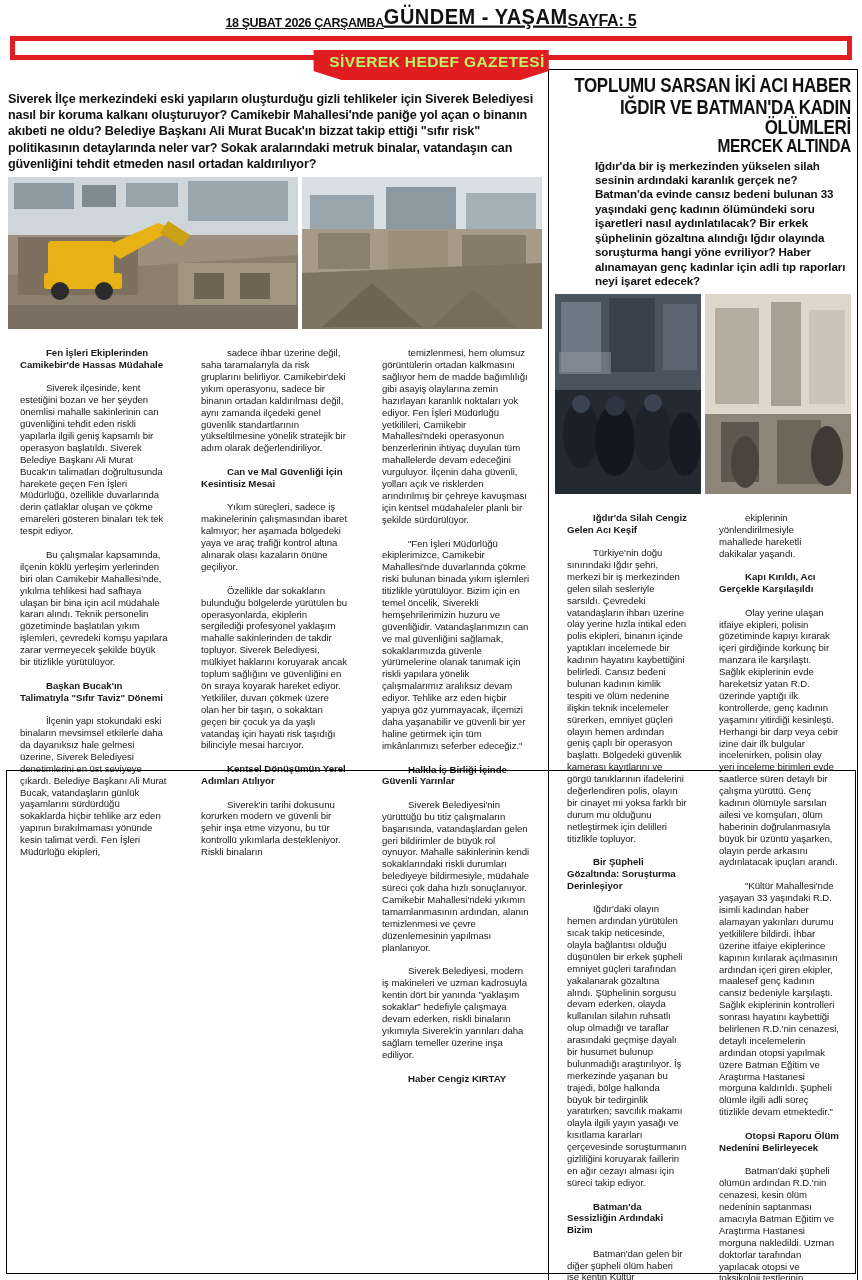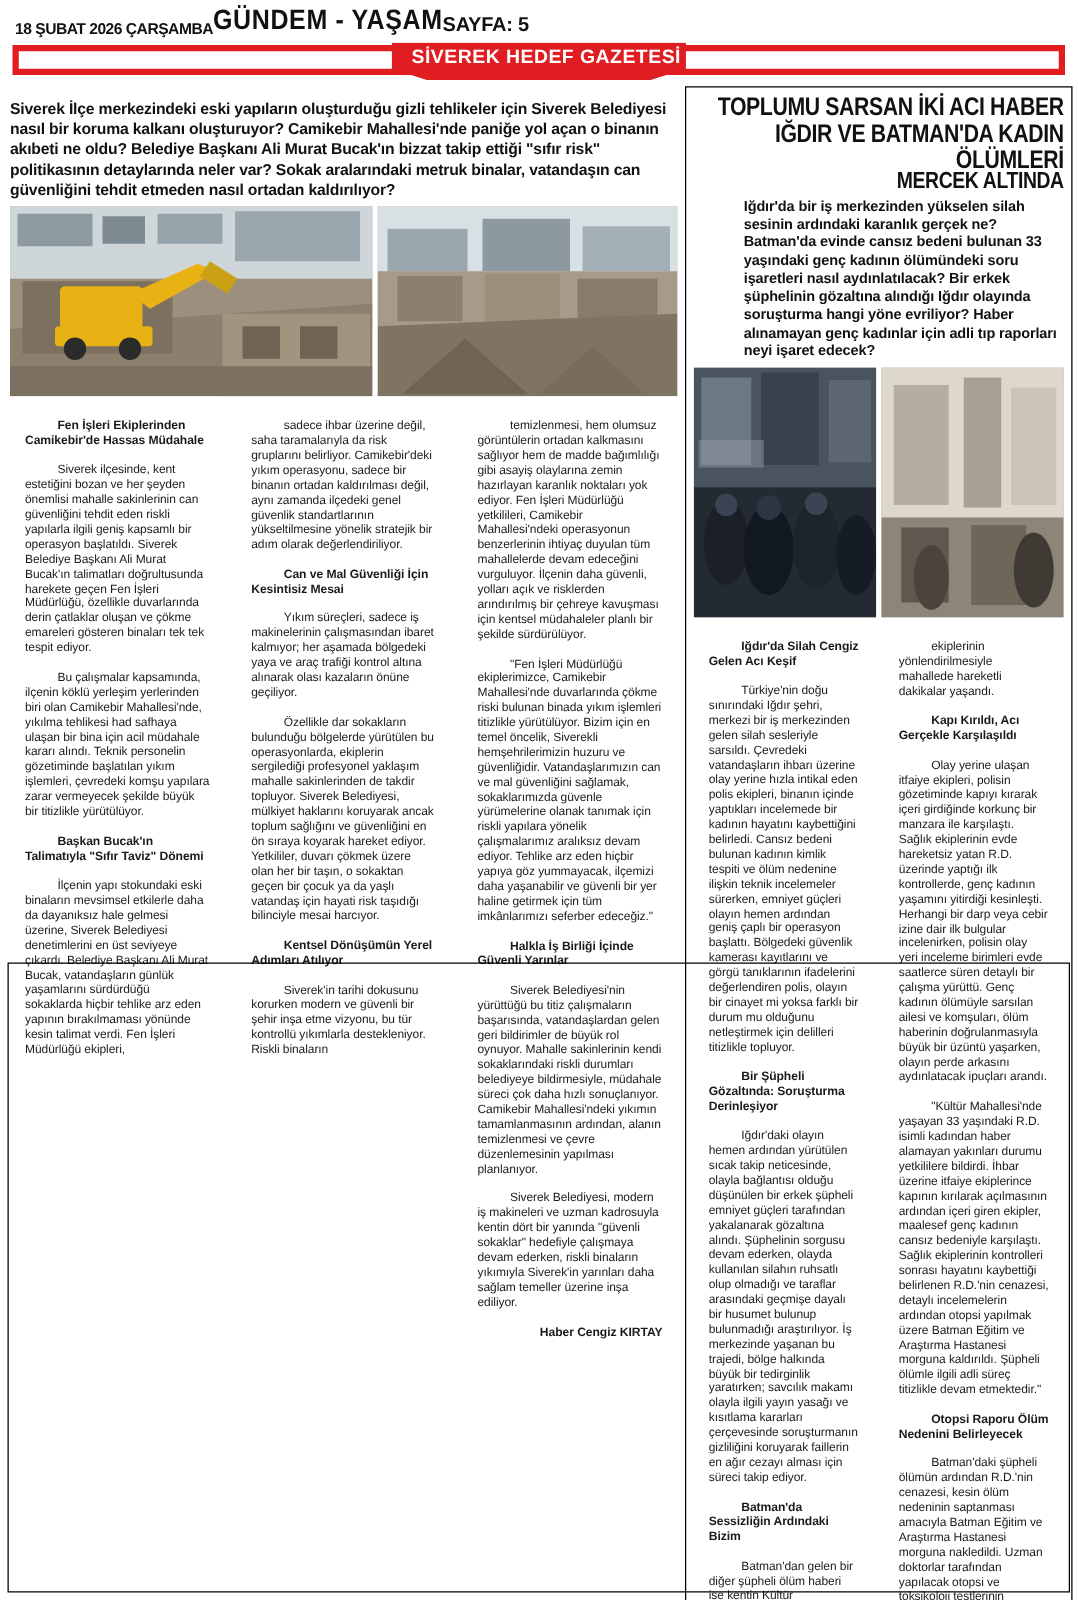--- a/index.html
+++ b/index.html
@@ -9,48 +9,48 @@
     width: 862px; height: 1280px;
     background: #ffffff;
     font-family: "Liberation Sans", sans-serif;
     color: #111;
     overflow: hidden;
     position: relative;
   }
   .page { width:862px; height:1280px; padding: 6px 8px 0 8px; position:relative; }
 
   
-  .masthead { display:flex; align-items:flex-end; justify-content:flex-start; height:24px; padding:0 4px; }
+  .masthead { display:flex; align-items:flex-end; justify-content:center; height:24px; padding:0 4px;text-decoration:underline; }
   .mh-date { font-size:12.5px; font-weight:bold; letter-spacing:-0.4px; font-family:"Liberation Sans", sans-serif; }
   .mh-section { font-size:20px; font-weight:bold; letter-spacing:0.5px; transform: scaleY(1.12); transform-origin: bottom center; }
   .mh-page { font-size:16px; font-weight:bold; letter-spacing:-0.2px; }
 
   .ribbon-wrap { position:relative; height:34px; margin-top:4px; }
   .ribbon-bar { position:absolute; left:2px; right:2px; top:2px; height:24px; border:5px solid #e01d20; background:#fff; }
   .ribbon-center {
-    position:absolute; left:50%; transform:translateX(-50%); top:0px;
-    background:#e01d20; color:#ffffff; padding:3px 4px 3px 16px;
+    position:absolute; left:50%; transform:translateX(-50%); top:16px;
+    background:#e01d20; color:#bef264; padding:3px 4px 3px 16px;
     font-size:15.5px; font-weight:bold; letter-spacing:0.4px; white-space:nowrap;
     clip-path: polygon(0 0, 100% 0, 100% 70%, 88% 100%, 12% 100%, 0 70%);
     padding-bottom:9px;
   }
 
   
   .main-head { text-align:center; margin-top:2px; }
   .main-head .l1, .main-head .l2 {
     font-weight:bold; color:#111; line-height:0.98;
     transform: scaleY(1.22); transform-origin: center top;
     letter-spacing:-0.5px;
   }
   .main-head .l1 { font-size:31.5px; margin-bottom:7px; }
   .main-head .l2 { font-size:31.5px; margin-bottom:7px; }
 
   .lede {
     font-size:12.6px; font-weight:bold; line-height:1.29; text-align:left;
-    margin-top:10px; letter-spacing:-0.15px;
+    margin-top:22px; letter-spacing:-0.15px;
   }
 
   
   .top-zone { display:flex; gap:6px; margin-top:1px; }
   .top-left { width:536px; }
   .top-right { width:310px; border:1.4px solid #000; padding:5px 6px 6px 6px; }
 
   .photo-row { display:flex; gap:4px; margin-top:5px; }
   .photo { background:#c8ccd0; position:relative; overflow:hidden; }
 
@@ -161,22 +161,22 @@
           <p>Yıkım süreçleri, sadece iş makinelerinin çalışmasından ibaret kalmıyor; her aşamada bölgedeki yaya ve araç trafiği kontrol altına alınarak olası kazaların önüne geçiliyor.</p>
           <p>Özellikle dar sokakların bulunduğu bölgelerde yürütülen bu operasyonlarda, ekiplerin sergilediği profesyonel yaklaşım mahalle sakinlerinden de takdir topluyor. Siverek Belediyesi, mülkiyet haklarını koruyarak ancak toplum sağlığını ve güvenliğini en ön sıraya koyarak hareket ediyor. Yetkililer, duvarı çökmek üzere olan her bir taşın, o sokaktan geçen bir çocuk ya da yaşlı vatandaş için hayati risk taşıdığı bilinciyle mesai harcıyor.</p>
           <p class="sub">Kentsel Dönüşümün Yerel Adımları Atılıyor</p>
           <p>Siverek'in tarihi dokusunu korurken modern ve güvenli bir şehir inşa etme vizyonu, bu tür kontrollü yıkımlarla destekleniyor. Riskli binaların</p>
         </div>
         <div class="col bodytext">
           <p>temizlenmesi, hem olumsuz görüntülerin ortadan kalkmasını sağlıyor hem de madde bağımlılığı gibi asayiş olaylarına zemin hazırlayan karanlık noktaları yok ediyor. Fen İşleri Müdürlüğü yetkilileri, Camikebir Mahallesi'ndeki operasyonun benzerlerinin ihtiyaç duyulan tüm mahallelerde devam edeceğini vurguluyor. İlçenin daha güvenli, yolları açık ve risklerden arındırılmış bir çehreye kavuşması için kentsel müdahaleler planlı bir şekilde sürdürülüyor.</p>
           <p>"Fen İşleri Müdürlüğü ekiplerimizce, Camikebir Mahallesi'nde duvarlarında çökme riski bulunan binada yıkım işlemleri titizlikle yürütülüyor. Bizim için en temel öncelik, Siverekli hemşehrilerimizin huzuru ve güvenliğidir. Vatandaşlarımızın can ve mal güvenliğini sağlamak, sokaklarımızda güvenle yürümelerine olanak tanımak için riskli yapılara yönelik çalışmalarımız aralıksız devam ediyor. Tehlike arz eden hiçbir yapıya göz yummayacak, ilçemizi daha yaşanabilir ve güvenli bir yer haline getirmek için tüm imkânlarımızı seferber edeceğiz."</p>
           <p class="sub">Halkla İş Birliği İçinde Güvenli Yarınlar</p>
           <p>Siverek Belediyesi'nin yürüttüğü bu titiz çalışmaların başarısında, vatandaşlardan gelen geri bildirimler de büyük rol oynuyor. Mahalle sakinlerinin kendi sokaklarındaki riskli durumları belediyeye bildirmesiyle, müdahale süreci çok daha hızlı sonuçlanıyor. Camikebir Mahallesi'ndeki yıkımın tamamlanmasının ardından, alanın temizlenmesi ve çevre düzenlemesinin yapılması planlanıyor.</p>
-          <p>Siverek Belediyesi, modern iş makineleri ve uzman kadrosuyla kentin dört bir yanında "güvenli sokaklar" hedefiyle çalışmaya devam ederken, riskli binaların yıkımıyla Siverek'in yarınları daha sağlam temeller üzerine inşa ediliyor.</p>
-          <p class="sub" style="text-align:right">Haber Cengiz KIRTAY</p>
+          <p>Siverek Belediyesi, modern iş makineleri ve uzman kadrosuyla kentin dört bir yanında "yaklaşım sokaklar" hedefiyle çalışmaya devam ederken, riskli binaların yıkımıyla Siverek'in yarınları daha sağlam temeller üzerine inşa ediliyor.</p>
+          <p class="sub" style="text-align:left">Haber Cengiz KIRTAY</p>
         </div>
       </div>
     </div>
 
     <div class="top-right">
       <div class="ra-head">
         <span class="h1">TOPLUMU SARSAN İKİ ACI HABER</span>
         <span class="h2">IĞDIR VE BATMAN'DA KADIN ÖLÜMLERİ</span>
         <span class="h3">MERCEK ALTINDA</span>
       </div>

